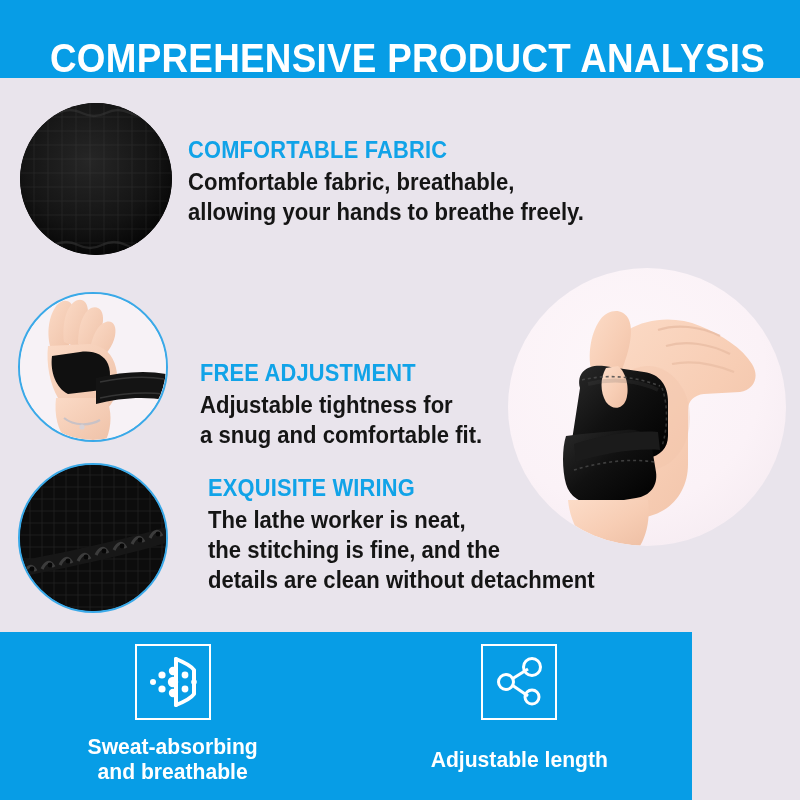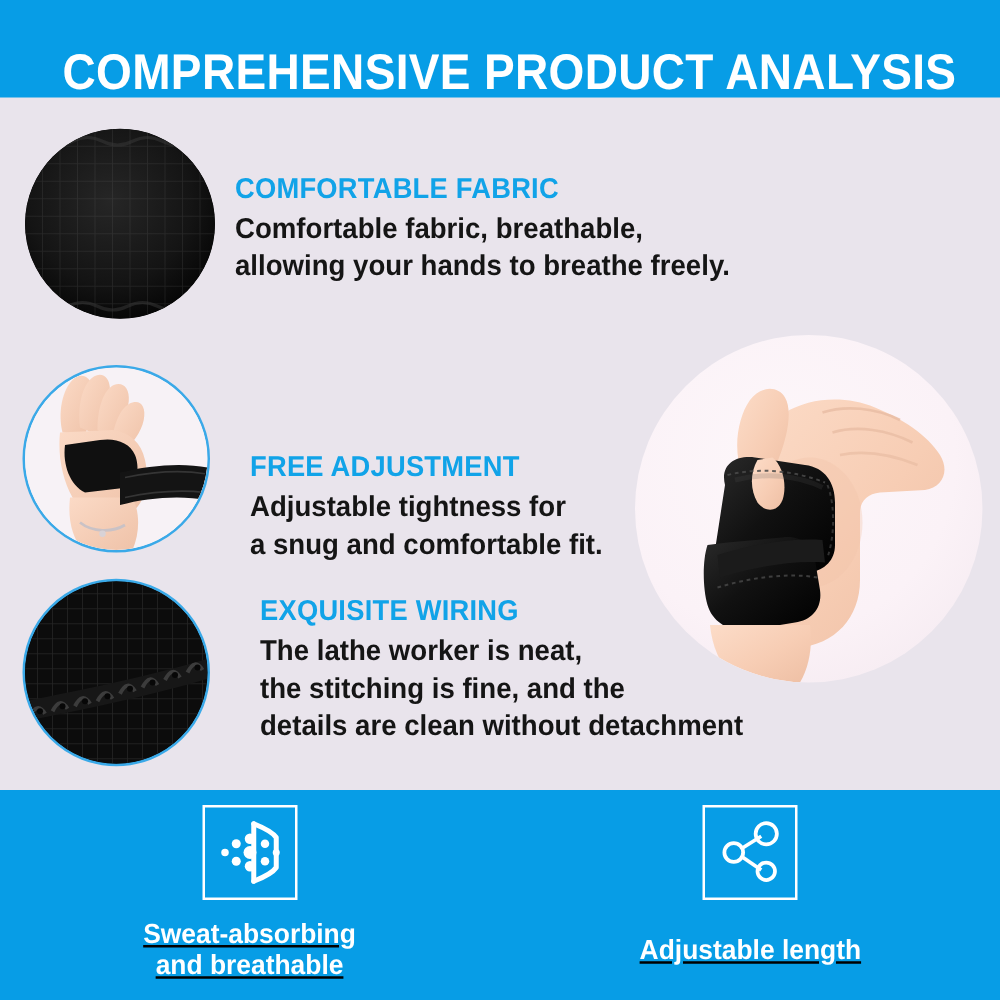--- a/index.html
+++ b/index.html
@@ -109,29 +109,28 @@
     margin: 0;
   }
   .feat-1 { left: 188px; top: 60px; }
   .feat-2 { left: 200px; top: 235px; margin-top: 48px; }
   .feat-3 { left: 192px; top: 398px; margin-left: 16px; }
 
   
   #footer-band {
     position: absolute;
     left: 0; top: 632px;
-    width: 800px;
+    width: 692px;
     height: 168px;
     background: #079de6;
     display: flex;
     align-items: flex-start;
     justify-content: space-around;
     padding-top: 12px;
     box-sizing: border-box;
-    text-decoration: underline;
   }
   .footer-item {
     width: 200px;
     display: flex;
     flex-direction: column;
     align-items: center;
   }
   .icon-box {
     width: 76px;
     height: 76px;

